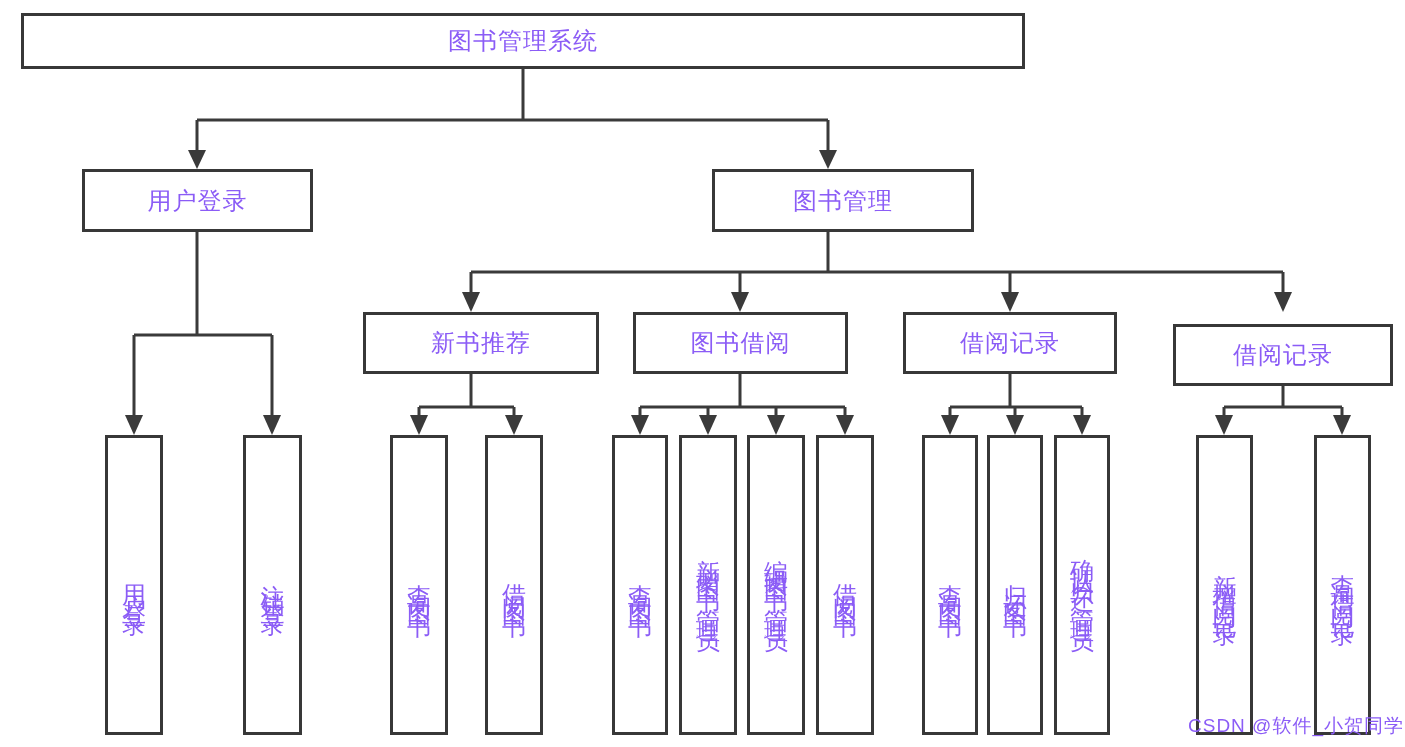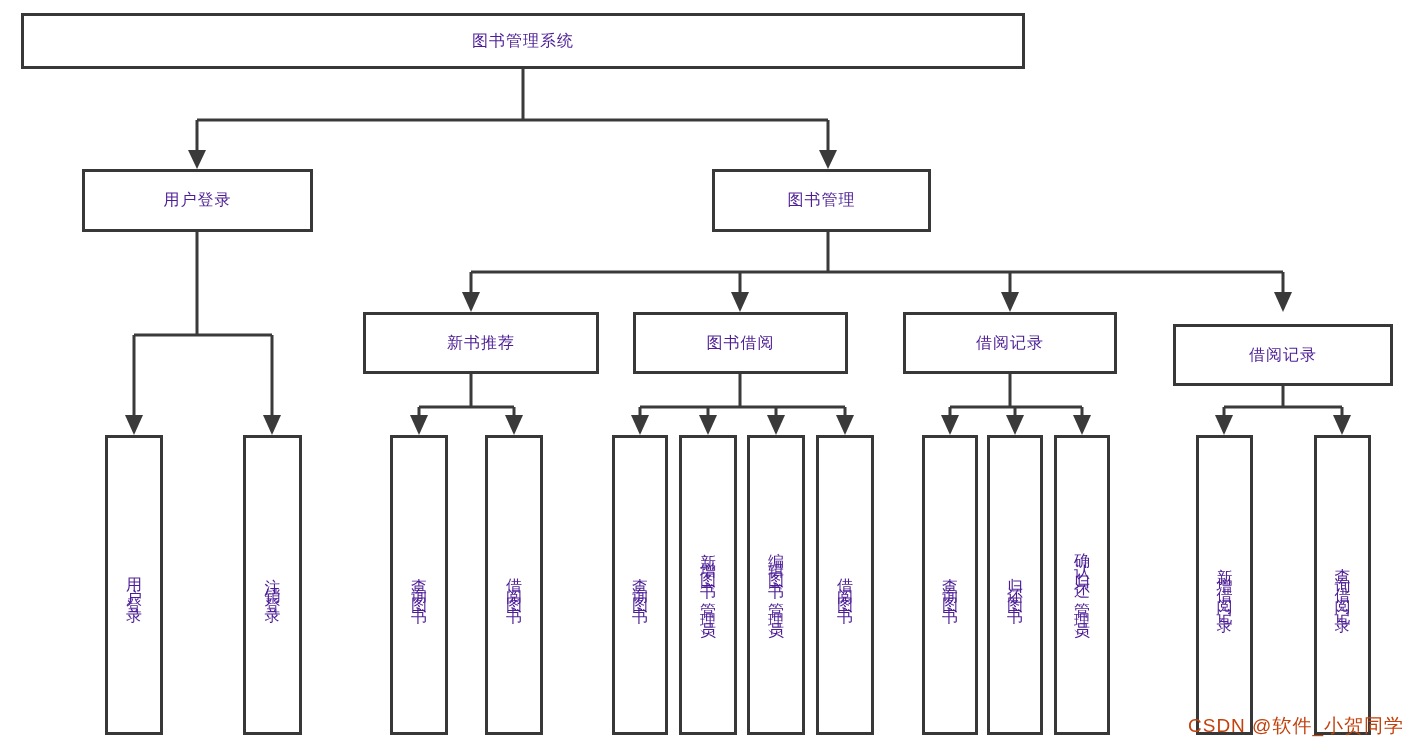--- a/index.html
+++ b/index.html
@@ -13,37 +13,37 @@
   }
   .canvas { position: absolute; left: 0; top: 0; width: 1405px; height: 747px; }
   svg.connectors { position: absolute; left: 0; top: 0; width: 1405px; height: 747px; }
   .node {
     position: absolute;
     background: #ffffff;
     border: 3px solid #383838;
     display: flex;
     align-items: center;
     justify-content: center;
-    color: #4c1d95;
-    font-size: 16px;
+    color: #8b5cf6;
+    font-size: 24px;
     letter-spacing: 1px;
     text-align: center;
   }
   .leaf span {
     writing-mode: vertical-rl;
     text-orientation: mixed;
     letter-spacing: 10px;
     line-height: 1;
   }
   .watermark {
     position: absolute;
     left: 1188px;
     top: 713px;
     font-size: 19px;
-    color: #c2410c;
+    color: #8b5cf6;
     letter-spacing: 1px;
     white-space: nowrap;
     z-index: 5;
   }
 </style>
 </head>
 <body>
 
 <div class="canvas">
 
@@ -97,21 +97,21 @@
     </g>
   </svg>
 
   <div class="node" style="left:21px; top:13px; width:1004px; height:56px;">
     <span>图书管理系统</span>
   </div>
 
   <div class="node" style="left:82px; top:169px; width:231px; height:63px;">
     <span>用户登录</span>
   </div>
-  <div class="node" style="left:712px; top:169px; width:219px; height:63px;">
+  <div class="node" style="left:712px; top:169px; width:262px; height:63px;">
     <span>图书管理</span>
   </div>
 
   <div class="node" style="left:363px; top:312px; width:236px; height:62px;">
     <span>新书推荐</span>
   </div>
   <div class="node" style="left:633px; top:312px; width:215px; height:62px;font-family:Liberation Serif, serif;">
     <span>图书借阅</span>
   </div>
   <div class="node" style="left:903px; top:312px; width:214px; height:62px;">

